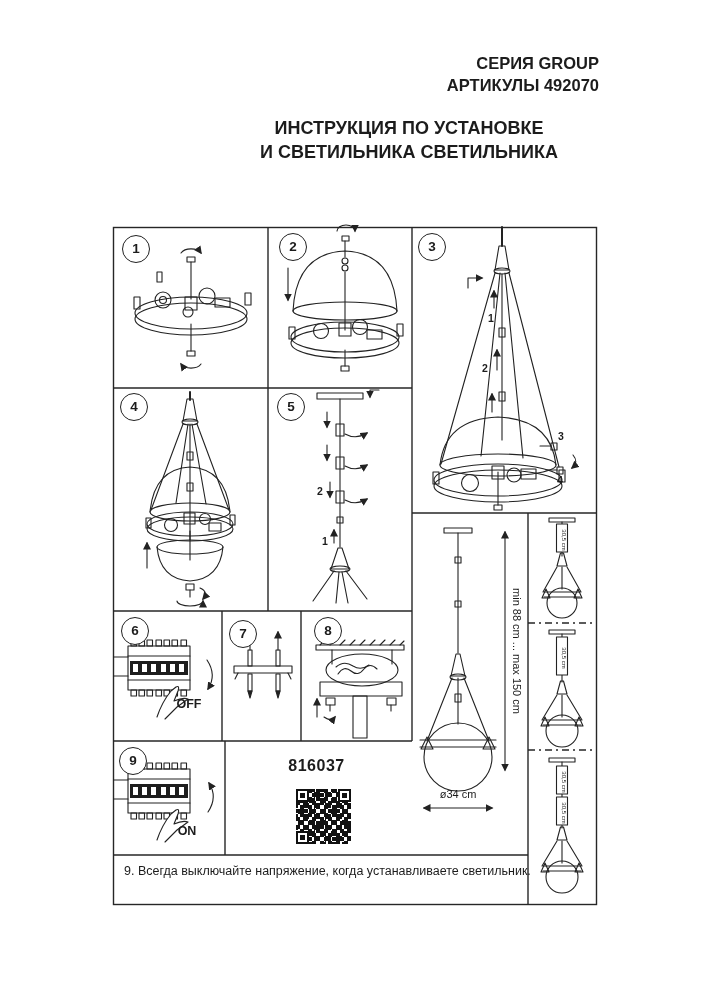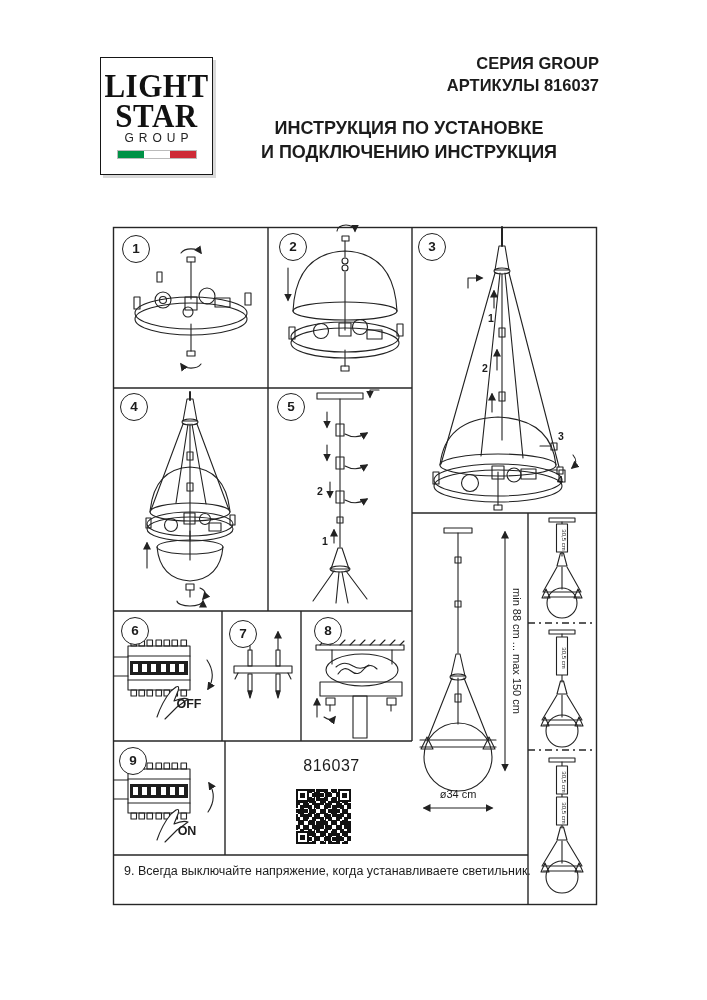--- a/index.html
+++ b/index.html
@@ -14,21 +14,21 @@
              letter-spacing:.5px;transform:scaleY(1.12);text-align:center;color:#111;}
   .logo-group{font-size:12px;letter-spacing:5px;margin-left:5px;margin-top:4px;color:#222;}
   .flag{margin-top:5px;width:78px;height:7px;display:flex;border:.5px solid #bbb;}
   .flag i{flex:1;display:block;}
   .series{right:108px;top:52px;text-align:right;font-weight:bold;font-size:16.5px;line-height:22px;}
   .title{left:219px;top:117px;width:380px;text-align:center;font-weight:bold;font-size:18px;line-height:23.5px;}
   
   .step-circle{width:26px;height:26px;border:1.4px solid #222;border-radius:50%;background:#fff;
                text-align:center;line-height:25px;font-size:13.5px;font-weight:600;}
   
-  .article-number{left:279px;top:757px;width:105px;text-align:center;font-size:16px;font-weight:normal;letter-spacing:.5px;}
+  .article-number{left:264px;top:757px;width:105px;text-align:center;font-size:16px;font-weight:bold;letter-spacing:.5px;}
   .qr{left:296px;top:789px;width:55px;height:55px;
       background:
         conic-gradient(#111 25%,#0000 0 50%,#111 0 75%,#0000 0) 0 0/8px 8px,
         conic-gradient(#111 25%,#0000 0 50%,#111 0 75%,#0000 0) 2px 3px/11px 11px,#fff;}
   .finder{position:absolute;width:13px;height:13px;border:2.4px solid #111;box-sizing:border-box;
           background:#fff linear-gradient(#111,#111) center/5px 5px no-repeat;}
   .finder.tl{left:0;top:0}.finder.tr{right:0;top:0}.finder.bl{left:0;bottom:0}
   
   .notes{left:124px;top:863px;font-size:12.5px;line-height:16.5px;}
   
@@ -372,41 +372,29 @@
       <text class="t12" x="187" y="835">ON</text>
       <text class="t11" x="513" y="651" transform="rotate(90 513 651)">min 88 cm ... max 150 cm</text>
       <text class="t11" x="458" y="798">ø34 cm</text>
       <text class="t6" x="562" y="540" transform="rotate(90 562 540)">30,5 cm</text>
       <text class="t6" x="562" y="658" transform="rotate(90 562 658)">30,5 cm</text>
       <text class="t6" x="562" y="782" transform="rotate(90 562 782)">30,5 cm</text>
       <text class="t6" x="562" y="813" transform="rotate(90 562 813)">30,5 cm</text>
     </g>
   </svg>
 
-  <div class="abs logo-box">
-    <div class="logo-main">
-      <div>LIGHT</div>
-      <div>STAR</div>
-    </div>
-    <div class="logo-group">GROUP</div>
-    <div class="flag">
-      <i style="background:#009246"></i>
-      <i style="background:#ffffff"></i>
-      <i style="background:#ce2b37"></i>
-    </div>
-  </div>
 
   <div class="abs series">
     <div>СЕРИЯ GROUP</div>
-    <div>АРТИКУЛЫ 816037</div>
+    <div>АРТИКУЛЫ 492070</div>
   </div>
 
   <div class="abs title">
     <div>ИНСТРУКЦИЯ ПО УСТАНОВКЕ</div>
-    <div>И ПОДКЛЮЧЕНИЮ ИНСТРУКЦИЯ</div>
+    <div>И СВЕТИЛЬНИКА СВЕТИЛЬНИКА</div>
   </div>
 
   <div class="abs step-circle" style="left:122px;top:235px">1</div>
   <div class="abs step-circle" style="left:279px;top:233px">2</div>
   <div class="abs step-circle" style="left:418px;top:233px">3</div>
   <div class="abs step-circle" style="left:120px;top:393px">4</div>
   <div class="abs step-circle" style="left:277px;top:393px">5</div>
   <div class="abs step-circle" style="left:121px;top:617px">6</div>
   <div class="abs step-circle" style="left:229px;top:620px">7</div>
   <div class="abs step-circle" style="left:314px;top:617px">8</div>

